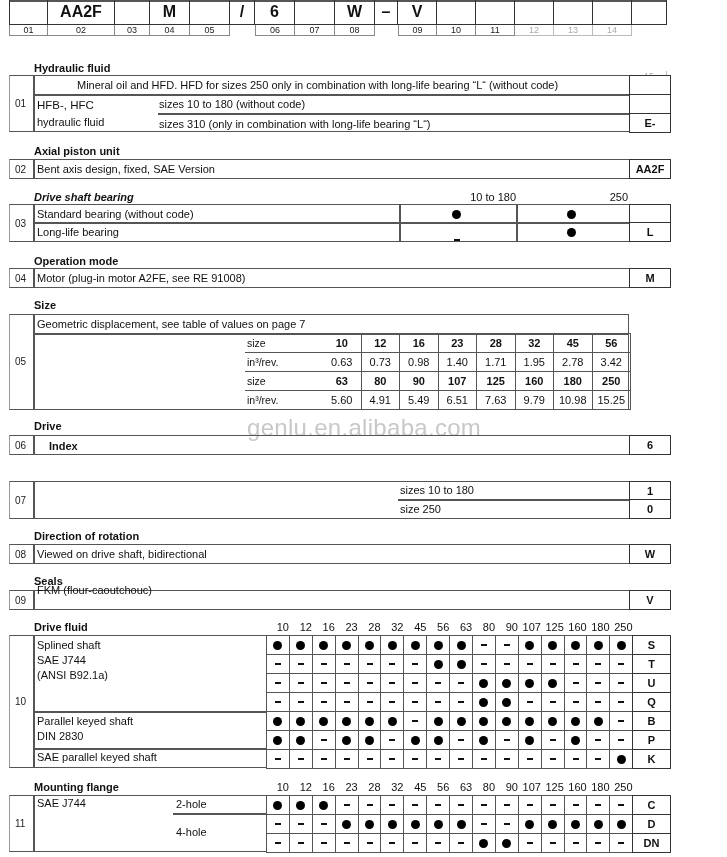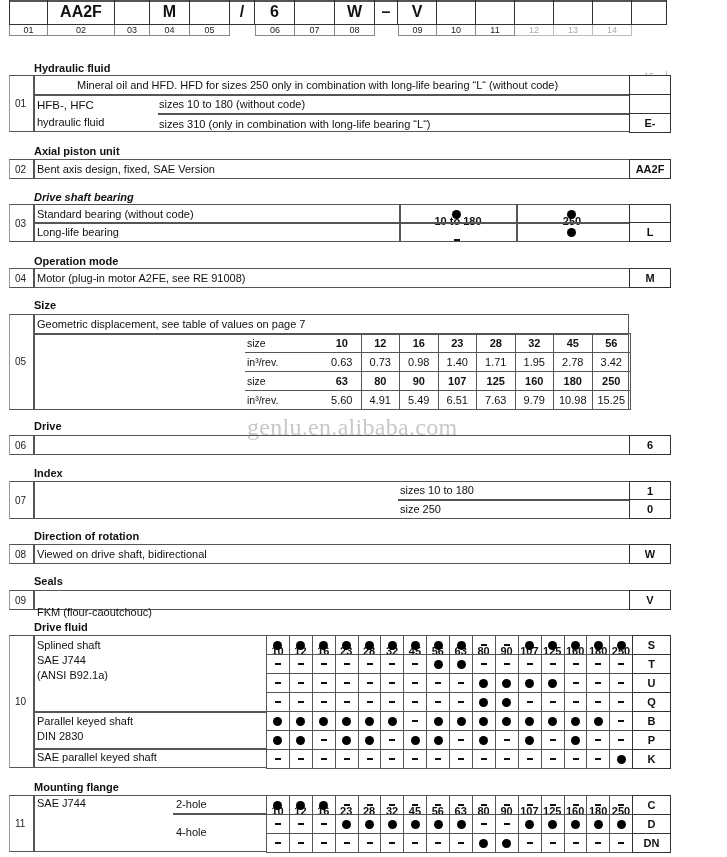--- a/index.html
+++ b/index.html
@@ -12,38 +12,38 @@
   .code-box { position: absolute; top: 0; height: 25px; border: 1.5px solid #333; border-top: none; border-left: none;
     display: flex; align-items: center; justify-content: center; font-weight: bold; font-size: 16px; }
   .code-box.first { border-left: 1.5px solid #333; }
   .code-num { position: absolute; top: 25px; height: 11px; border: 1px solid #888; border-top: none; border-left: none;
     display: flex; align-items: center; justify-content: center; font-size: 9px; color: #222; }
   .code-num.first { border-left: 1px solid #888; }
   .code-num.faded { color: #aaa; border-color: #bbb; }
   .top-border { position: absolute; top: 0; height: 2px; background: #555; }
 
   .section-title { position: absolute; left: 34px; font-weight: bold; font-size: 11px; }
-  .col-head { position: absolute; font-weight: bold; font-size: 11px; text-align: center; margin-top: 24px; }
+  .col-head { position: absolute; font-weight: normal; font-size: 11px; text-align: right; }
 
   .tbl { position: absolute; border: 1.5px solid #555; border-left: 1px solid #999; }
   .num { position: absolute; font-size: 10px; color: #222; }
   .vline { position: absolute; width: 1.5px; background: #555; }
   .hline { position: absolute; height: 1.5px; background: #555; }
   .txt { position: absolute; font-size: 11px; white-space: nowrap; }
   .code-cell { position: absolute; border: 1.5px solid #333; display: flex; align-items: center; justify-content: center; font-weight: bold; font-size: 11px; background: #fff; }
 
   .grid { position: absolute; display: grid; border-top: 1.5px solid #555; border-left: 1.5px solid #555; }
   .grid > div { border-right: 1.5px solid #555; border-bottom: 1.5px solid #555; display: flex; align-items: center; justify-content: center; font-size: 11px; }
   .grid .bold { font-weight: bold; }
   .grid .lbl { justify-content: flex-start; padding-left: 2px; border-right: none; font-size: 10.5px; }
 
   .dot { display: inline-block; width: 9px; height: 9px; border-radius: 50%; background: #000; }
   .dash { display: inline-block; width: 6px; height: 1.6px; background: #111; }
 
-  .watermark { position: absolute; left: 247px; top: 414px; font-size: 24px; color: #c8c8c8; letter-spacing: 0.3px; font-family: Liberation Serif, serif; }
+  .watermark { position: absolute; left: 247px; top: 414px; font-size: 24px; color: #c8c8c8; letter-spacing: 0.3px; font-family: Liberation Sans, sans-serif; }
 </style>
 </head>
 <body>
 
 <div id="code-header">
     <div class="top-border" style="left: 9px; width: 658px;"></div>
     <div class="code-box first" style="left: 9px; width: 39px;"></div>
     <div class="code-num first" style="left: 9px; width: 39px;">01</div>
     <div class="code-box" style="left: 48px; width: 67px;">AA2F</div>
     <div class="code-num" style="left: 48px; width: 67px;">02</div>
@@ -170,42 +170,42 @@
     <div>10.98</div>
     <div>15.25</div>
   </div>
 
 <div class="section-title" style="top:420px;">Drive</div>
 <div class="tbl" style="left:9px; top:435px; width:621px; height:20px;"></div>
 <div class="num" style="left:15px; top:440px;">06</div>
 <div class="vline" style="left:33px; top:435px; height:20px;"></div>
 <div class="code-cell" style="left:629px; top:435px; width:42px; height:20px;">6</div>
 
-<div class="section-title" style="top:467px;">Index</div>
+<div class="section-title" style="top:440px;padding-left:15px;">Index</div>
 <div class="tbl" style="left:9px; top:481px; width:621px; height:38px;"></div>
 <div class="num" style="left:15px; top:495px;">07</div>
 <div class="vline" style="left:33px; top:481px; height:38px;"></div>
 <div class="hline" style="left:398px; top:499px; width:232px;"></div>
 <div class="txt" style="left:400px; top:484px;">sizes 10 to 180</div>
 <div class="txt" style="left:400px; top:503px;">size 250</div>
 <div class="code-cell" style="left:629px; top:481px; width:42px; height:19px;">1</div>
 <div class="code-cell" style="left:629px; top:499px; width:42px; height:20px;">0</div>
 
 <div class="section-title" style="top:530px;">Direction of rotation</div>
 <div class="tbl" style="left:9px; top:544px; width:621px; height:20px;"></div>
 <div class="num" style="left:15px; top:549px;">08</div>
 <div class="vline" style="left:33px; top:544px; height:20px;"></div>
 <div class="txt" style="left:37px; top:548px;">Viewed on drive shaft, bidirectional</div>
 <div class="code-cell" style="left:629px; top:544px; width:42px; height:20px;">W</div>
 
 <div class="section-title" style="top:575px;">Seals</div>
 <div class="tbl" style="left:9px; top:590px; width:621px; height:20px;"></div>
 <div class="num" style="left:15px; top:595px;">09</div>
 <div class="vline" style="left:33px; top:590px; height:20px;"></div>
-<div class="txt" style="left:37px; top:606px;">FKM (flour-caoutchouc)</div>
+<div class="txt" style="left:37px; top:584px;">FKM (flour-caoutchouc)</div>
 <div class="code-cell" style="left:629px; top:590px; width:42px; height:20px;">V</div>
 
 <div class="section-title" style="top:621px;">Drive fluid</div>
 <div id="ds-heads">
     <div class="col-head" style="left: 266px; top: 621px; width: 23px;">10</div>
     <div class="col-head" style="left: 288.9px; top: 621px; width: 23px;">12</div>
     <div class="col-head" style="left: 311.8px; top: 621px; width: 23px;">16</div>
     <div class="col-head" style="left: 334.7px; top: 621px; width: 23px;">23</div>
     <div class="col-head" style="left: 357.6px; top: 621px; width: 23px;">28</div>
     <div class="col-head" style="left: 380.5px; top: 621px; width: 23px;">32</div>

